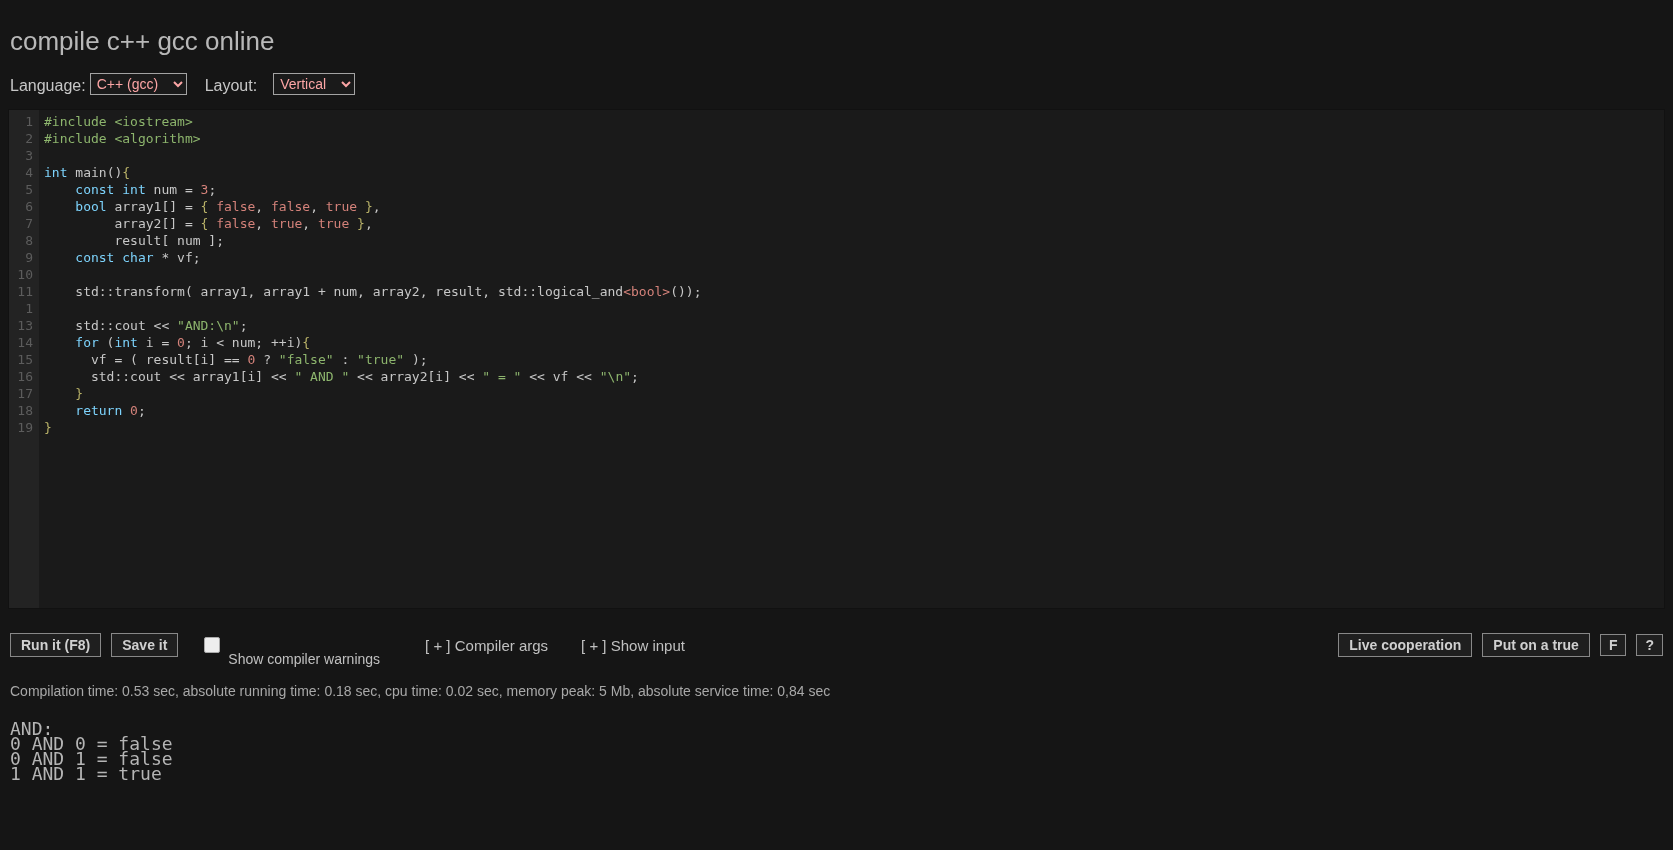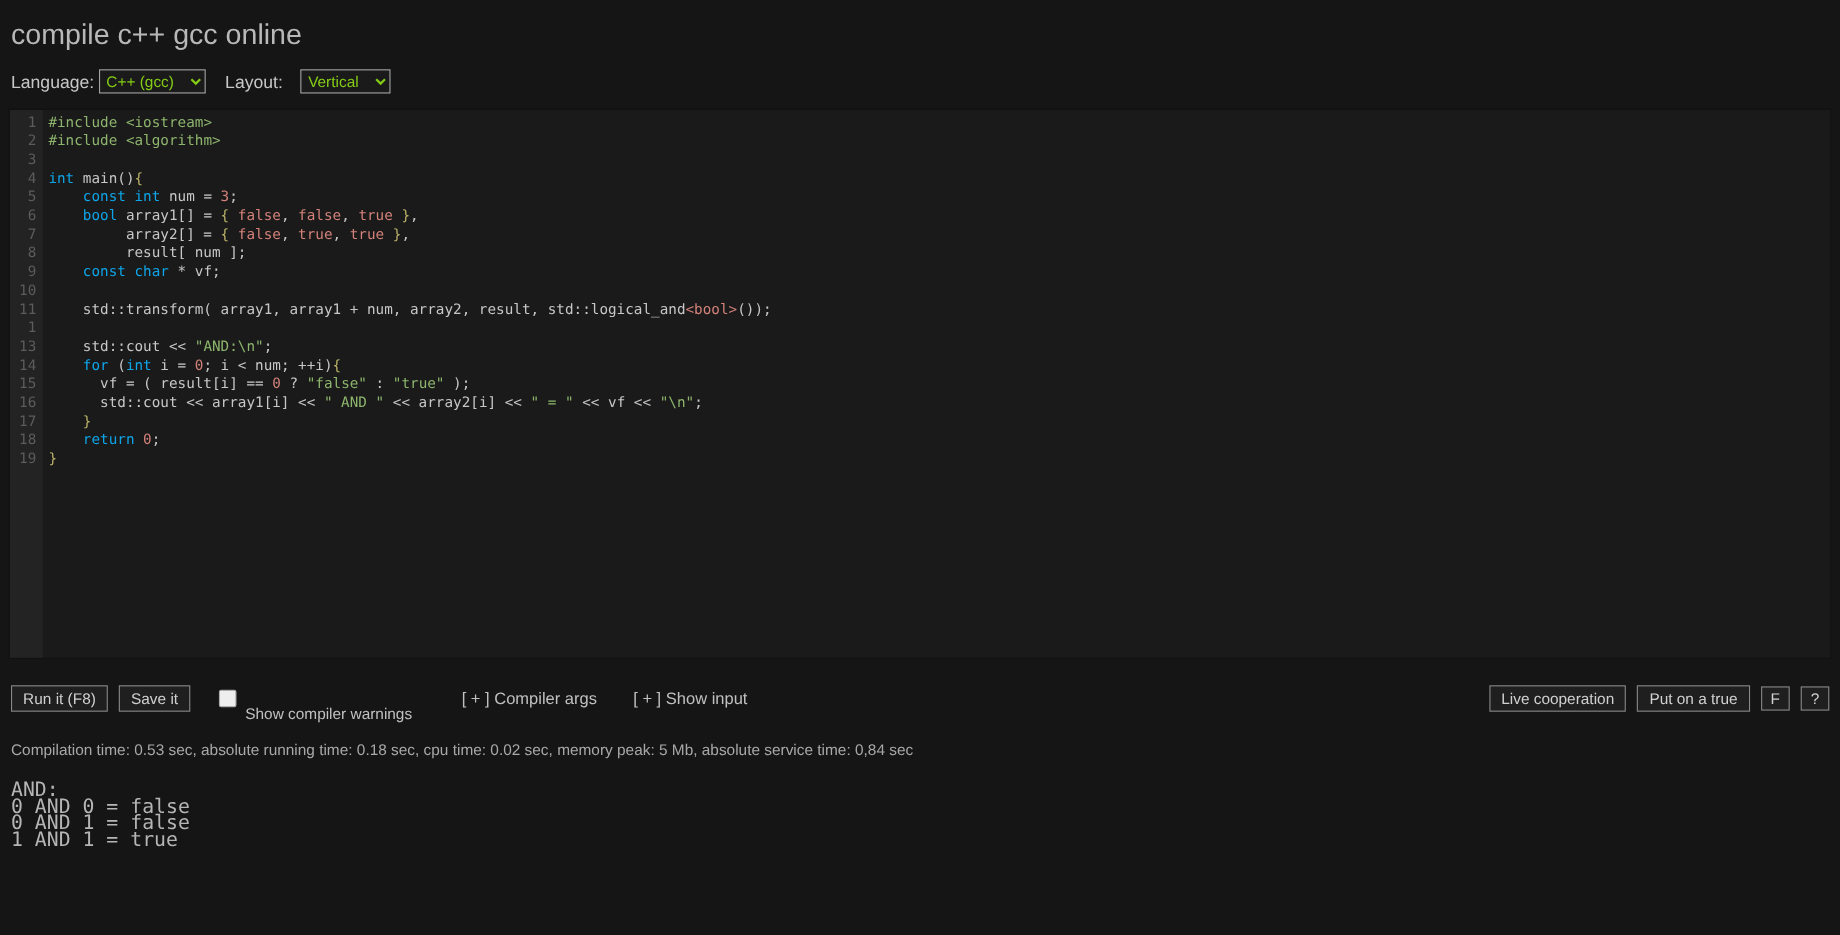--- a/index.html
+++ b/index.html
@@ -5,38 +5,38 @@
   * { box-sizing: border-box; margin: 0; padding: 0; }
   html, body {
     width: 1673px; height: 850px;
     background: #151515;
     color: #c7c7c7;
     font-family: Arial, "Helvetica Neue", Helvetica, sans-serif;
     font-size: 15px;
     overflow: hidden;
   }
   .title {
-    padding: 16px 10px 16px 10px;
+    padding: 26px 10px 16px 10px;
     font-size: 26px;
     font-weight: 300;
     color: #b8b8b8;
   }
   .controls-row {
     padding: 0 10px 6px 10px;
     display: flex;
     align-items: flex-end;
     gap: 4px;
   }
   .controls-row label {
     font-size: 16px;
     color: #c7c7c7;
   }
   select {
     background: #1a1a1a;
-    color: #84cc16;
+    color: #fca5a5;
     border: 1px solid #a3a3a3;
     font-size: 14px;
     height: 22px;
     padding: 0 2px;
   }
   .lang-select { min-width: 97px; }
   .layout-select { min-width: 82px; margin-left: 12px; }
 
   .editor-wrap {
     margin: 8px 8px 0 8px;
@@ -63,21 +63,21 @@
   .gutter div { height: 17px; }
   .code {
     padding: 3px 0 3px 5px;
     white-space: pre;
     color: #c7c7c7;
     flex: 1;
     overflow: hidden;
   }
   .code .ln { height: 17px; display: block; }
   .tok-pp    { color: #8db56d; }   
-  .tok-kw    { color: #0ea5e9; }
+  .tok-kw    { color: #7dd3fc; }
   .tok-num   { color: #d4827a; }   
   .tok-str   { color: #8db56d; }   
   .tok-bool  { color: #d4827a; }
   .tok-brace { color: #b9b268; }
   .tok-name  { color: #c7c7c7; }
   .tok-tmpl  { color: #d4827a; }
 
   .toolbar {
     display: flex;
     align-items: center;
@@ -86,20 +86,21 @@
   }
   .toolbar .spacer { flex: 1; }
   .btn {
     background: #1f1f1f;
     border: 1px solid #888;
     color: #d0d0d0;
     padding: 3px 10px;
     font-size: 14px;
     cursor: pointer;
     font-family: inherit;
+    font-weight: bold;
   }
   .btn.small { padding: 2px 8px; }
   .chk-wrap { display: flex; align-items: center; gap: 8px; }
   .chk {
     width: 16px; height: 16px;
     background: #eee;
     border: 1px solid #aaa;
     border-radius: 2px;
   }
   .link-ish { font-size: 14px; color: #c0c0c0; cursor: pointer; margin-top: 28px; }

